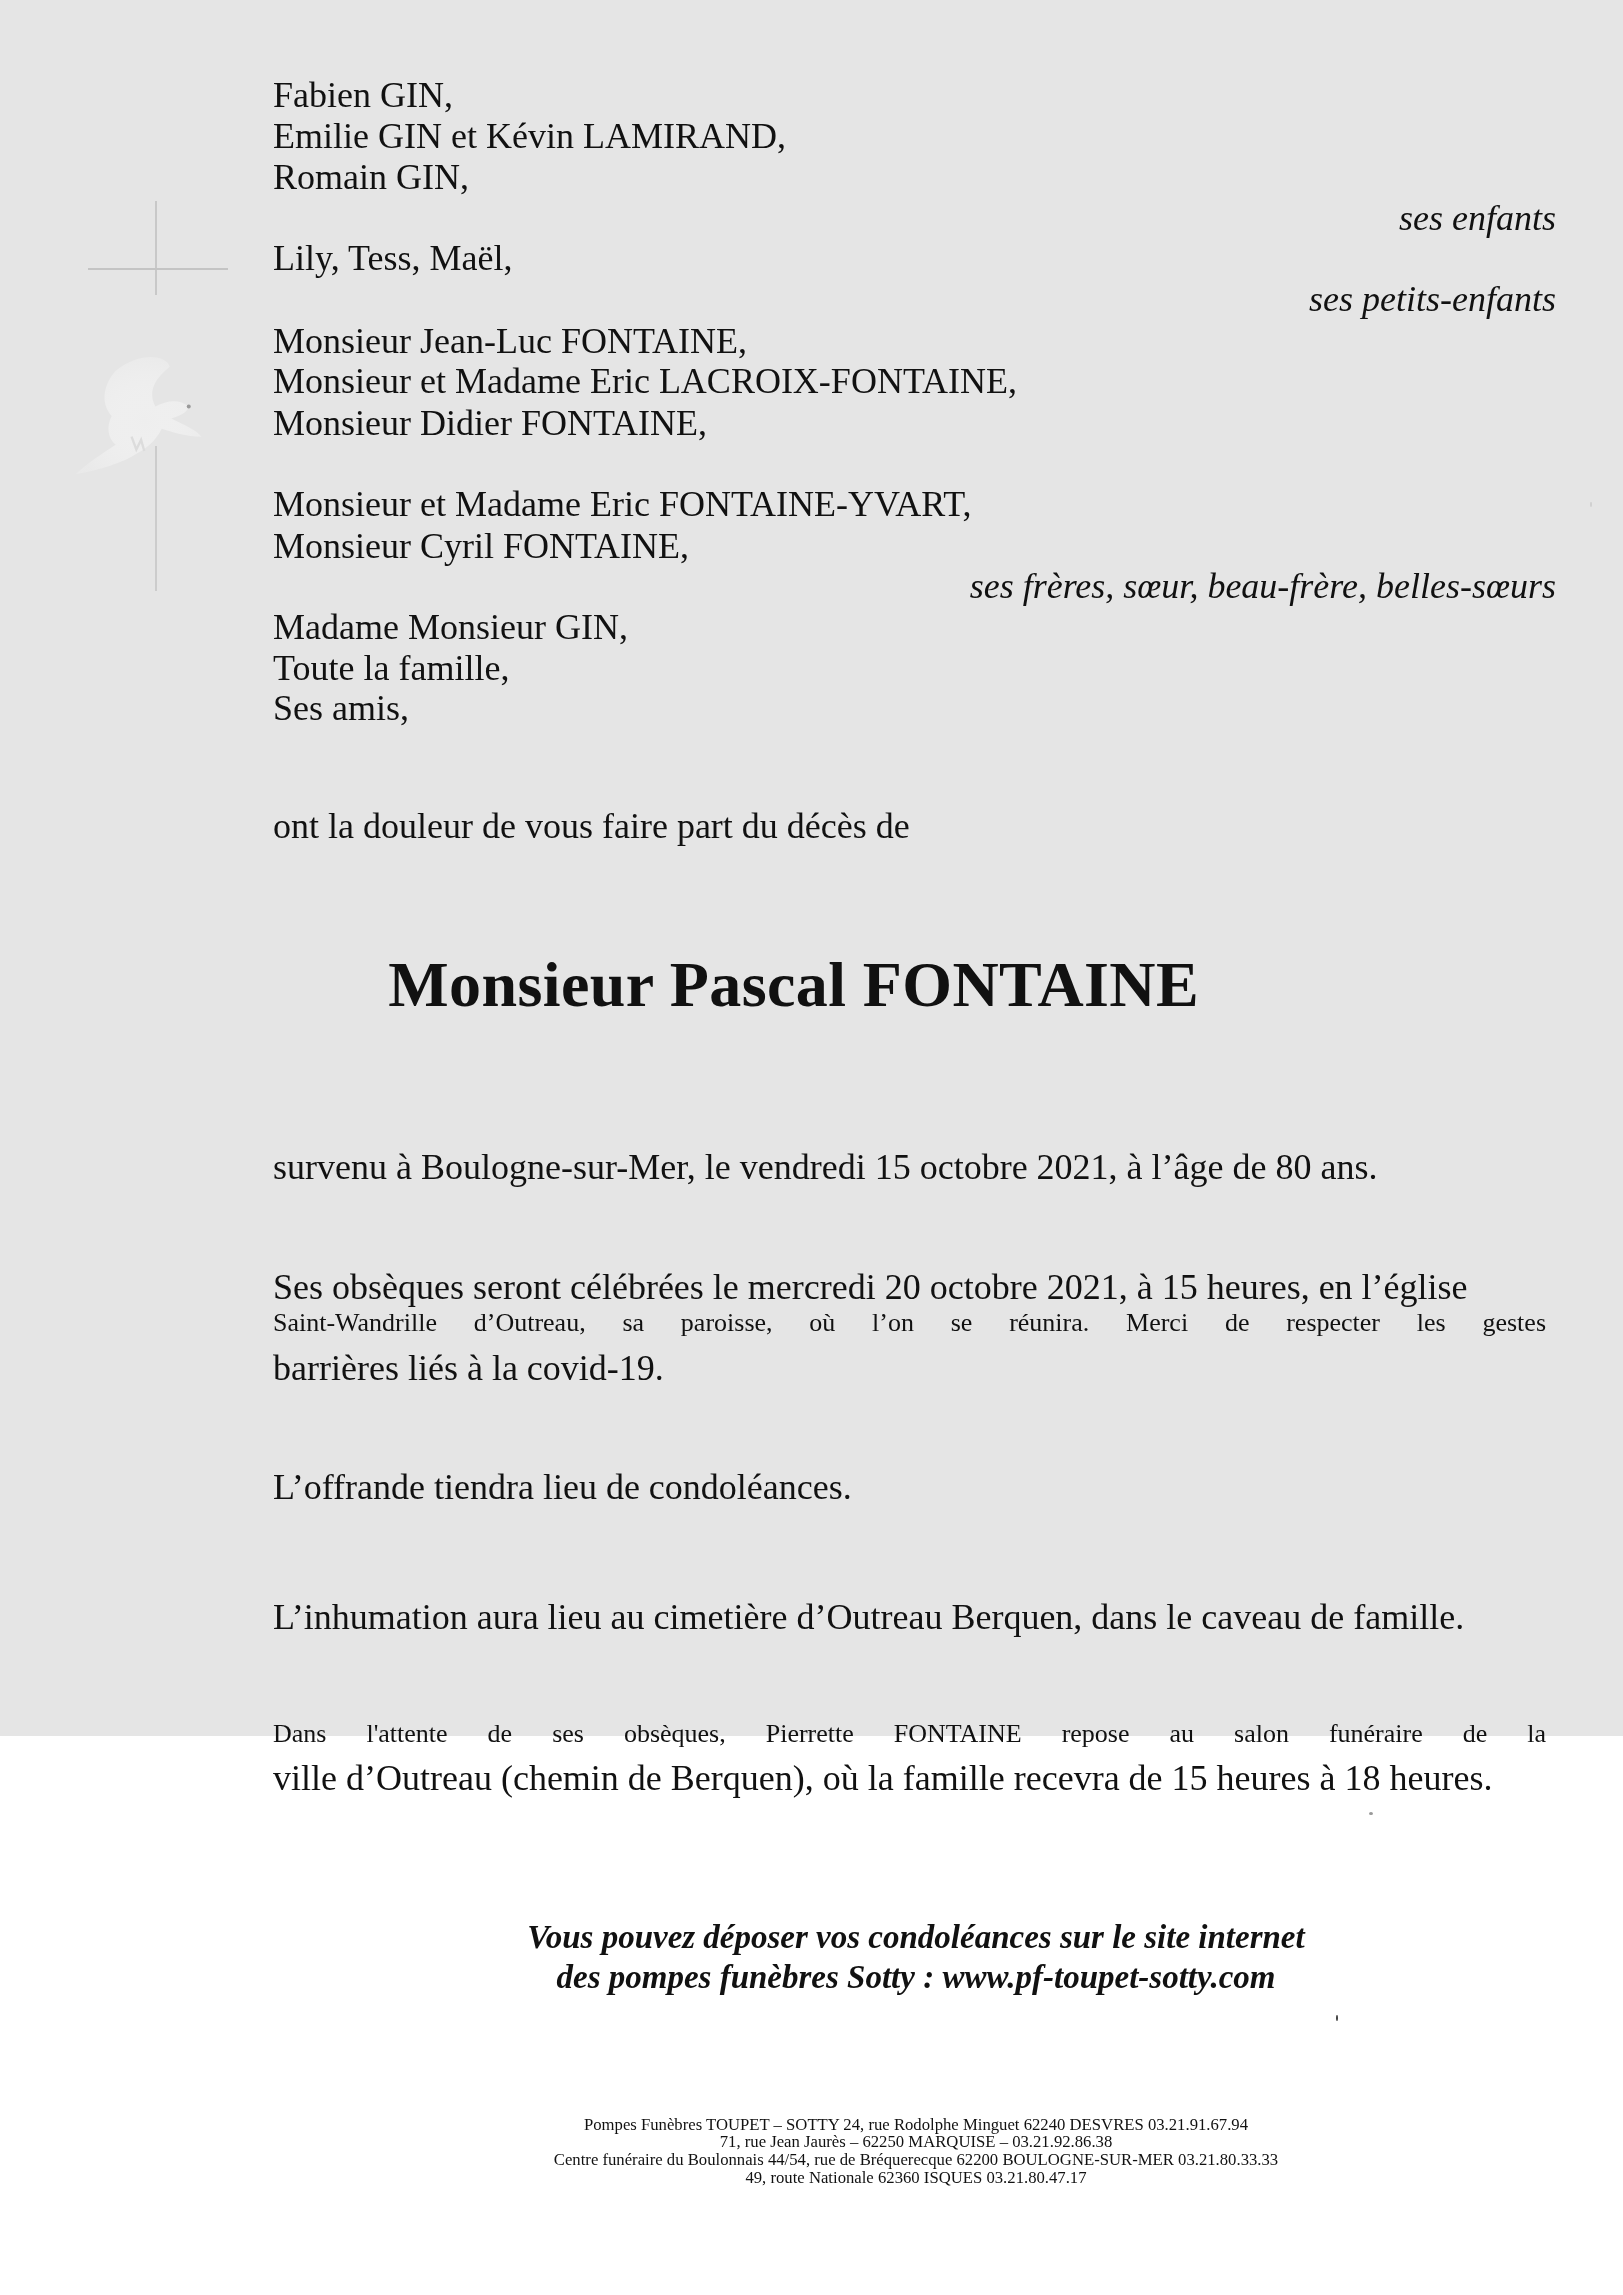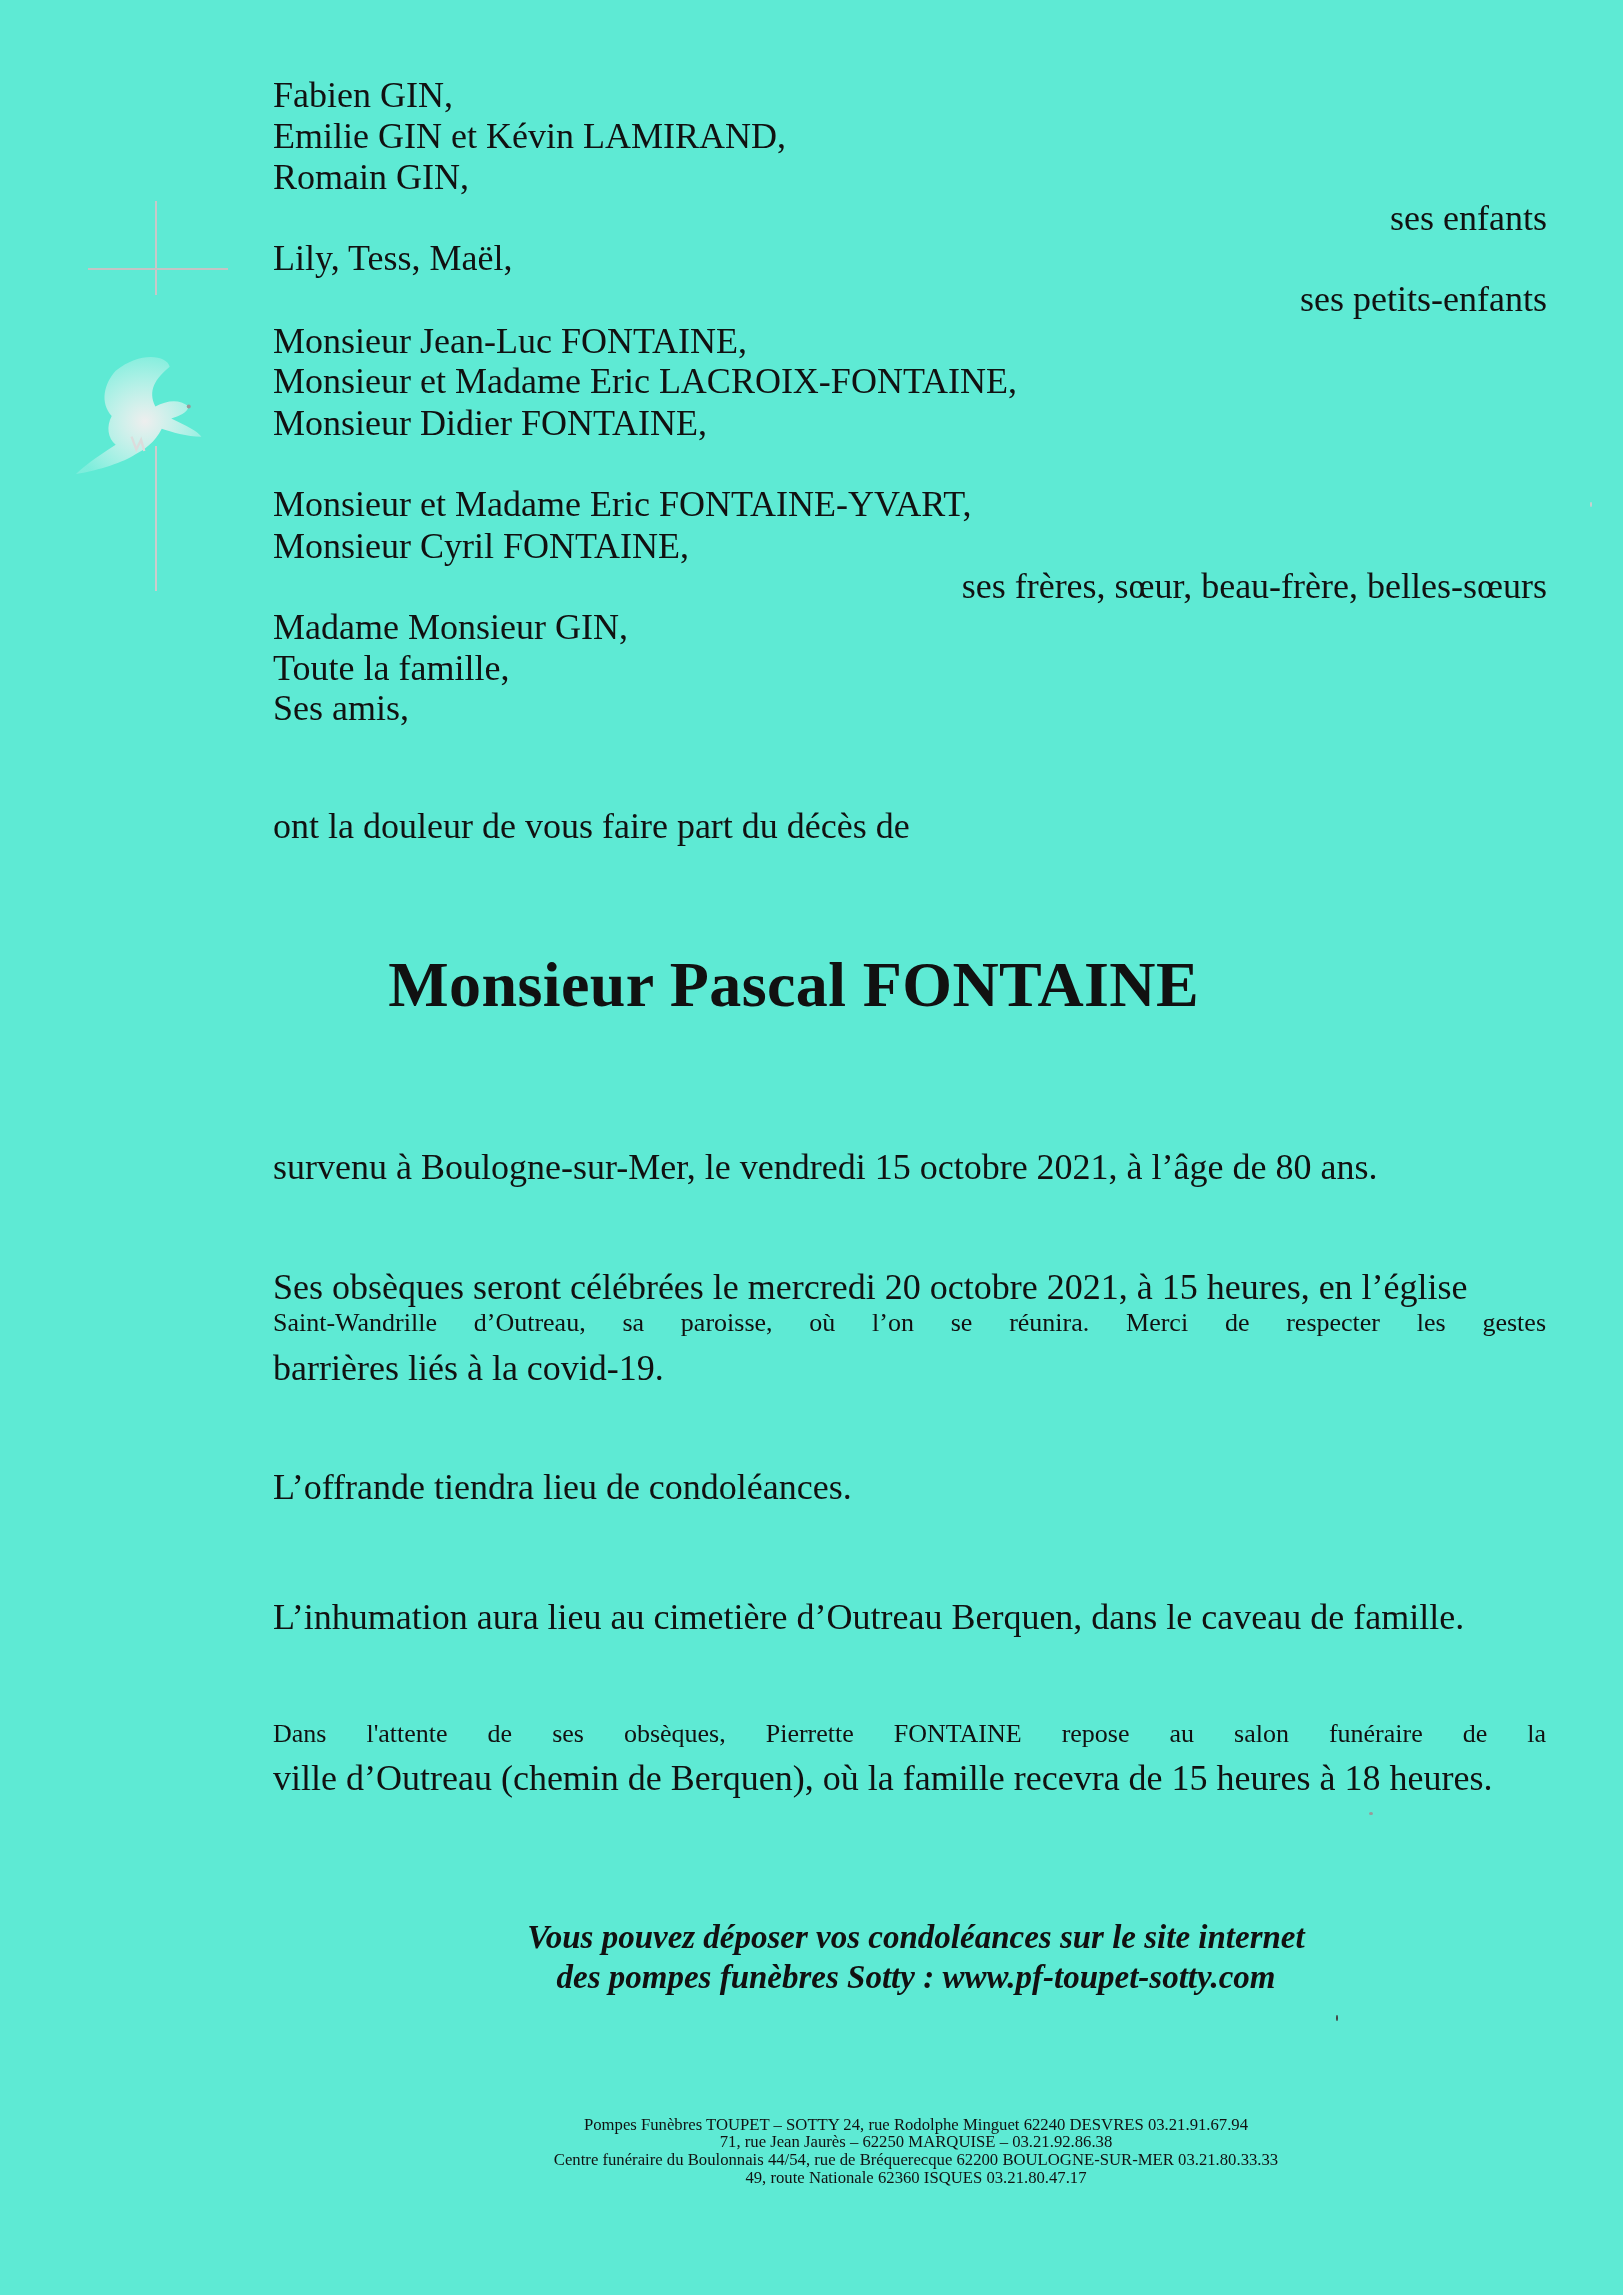--- a/index.html
+++ b/index.html
@@ -1,21 +1,21 @@
 <!DOCTYPE html>
 <html style="font-size:12.8px"><head>
 <meta charset="utf-8">
 <style>
   html, body { margin: 0; padding: 0; background: #ffffff; }
   body { width: 1624px; height: 2295px; position: relative; overflow: hidden;
          font-family: "Liberation Serif", "DejaVu Serif", serif; color: #111111; }
-  .page { position: absolute; left: 0; top: 0; width: 1624px; height: 2295px; background: #5eead4; }
+  .page { position: absolute; left: 0; top: 0; width: 1624px; height: 1736px; background: #e5e5e5; }
   .line { position: absolute; white-space: nowrap; font-size: 36px; line-height: 1; }
   .left { left: 273px; }
-  .rel  { right: 77px; text-align: right; }
+  .rel  { right: 68px; text-align: right; font-style: italic; }
   .heading { position: absolute; left: 0; width: 1624px; text-align: center; top: 953px;
              font-size: 64px; font-weight: bold; line-height: 1; white-space: nowrap;
              transform: translateX(-18.3px); letter-spacing: 0.4px; }
   .justify { position: absolute; left: 273px; width: 1273px; font-size: 26px; line-height: 1;
              text-align: justify; text-align-last: justify; white-space: nowrap; }
   .notice { position: absolute; left: 0; width: 1624px; text-align: center; font-size: 33px;
             font-weight: bold; font-style: italic; line-height: 1; white-space: nowrap;
             transform: translateX(104px); }
   .footer { position: absolute; left: 0; width: 1624px; text-align: center; font-size: 16.7px;
             line-height: 1; white-space: nowrap; transform: translateX(104px); }

